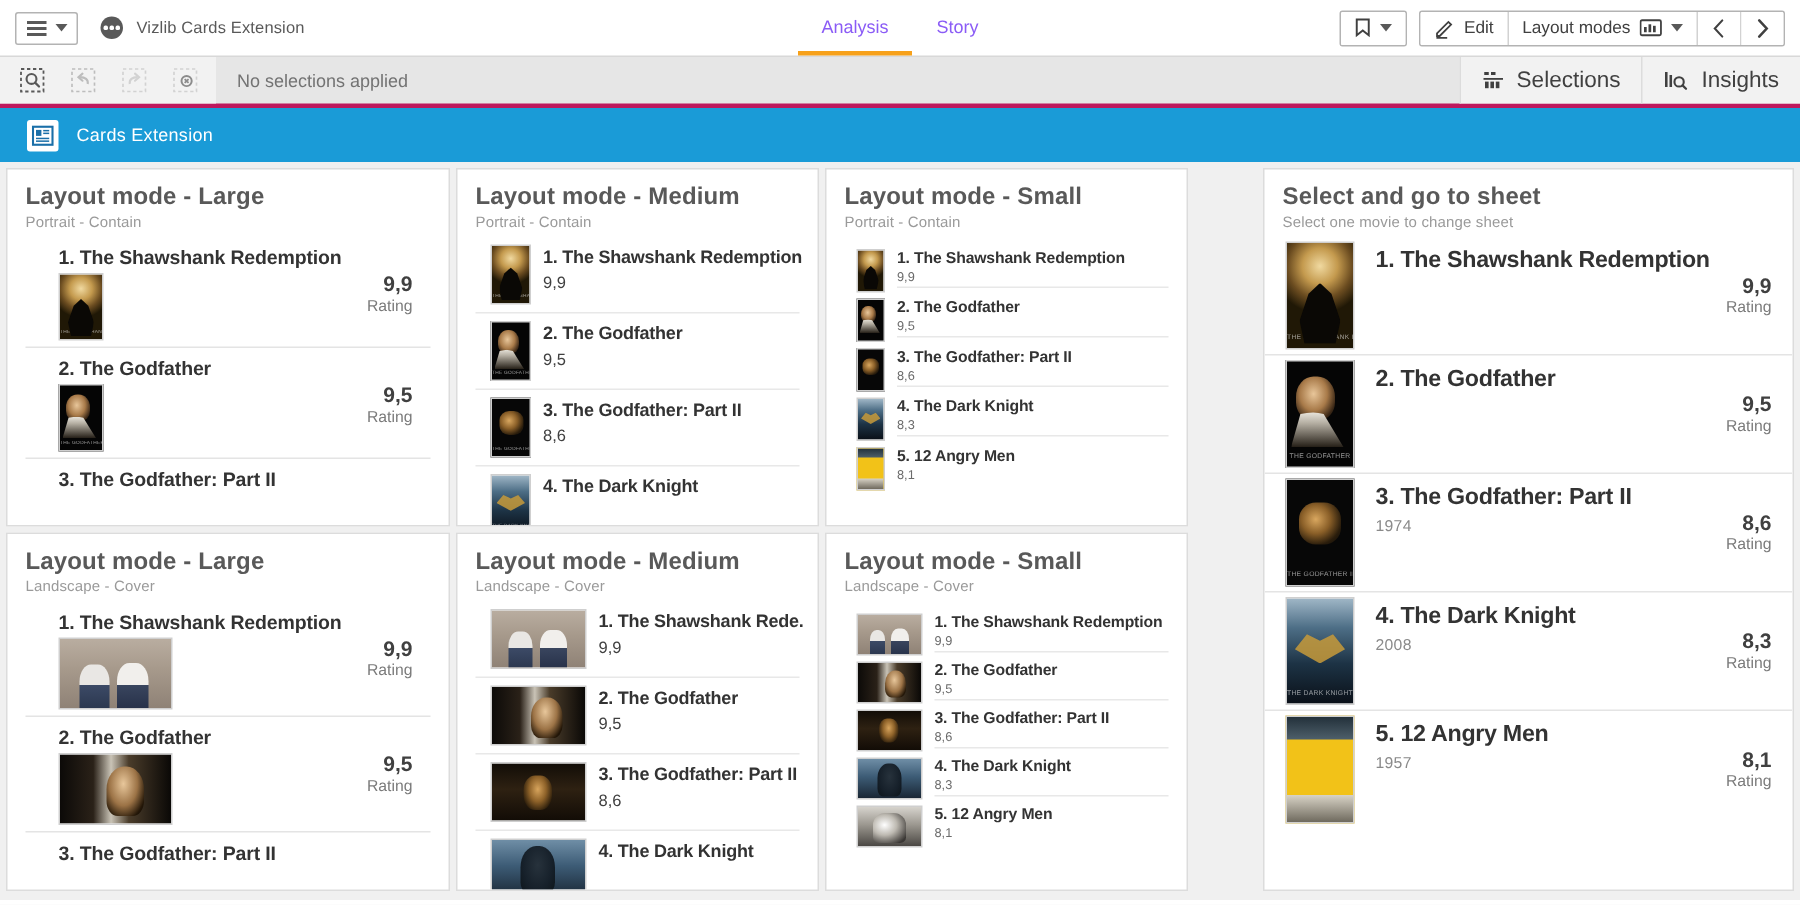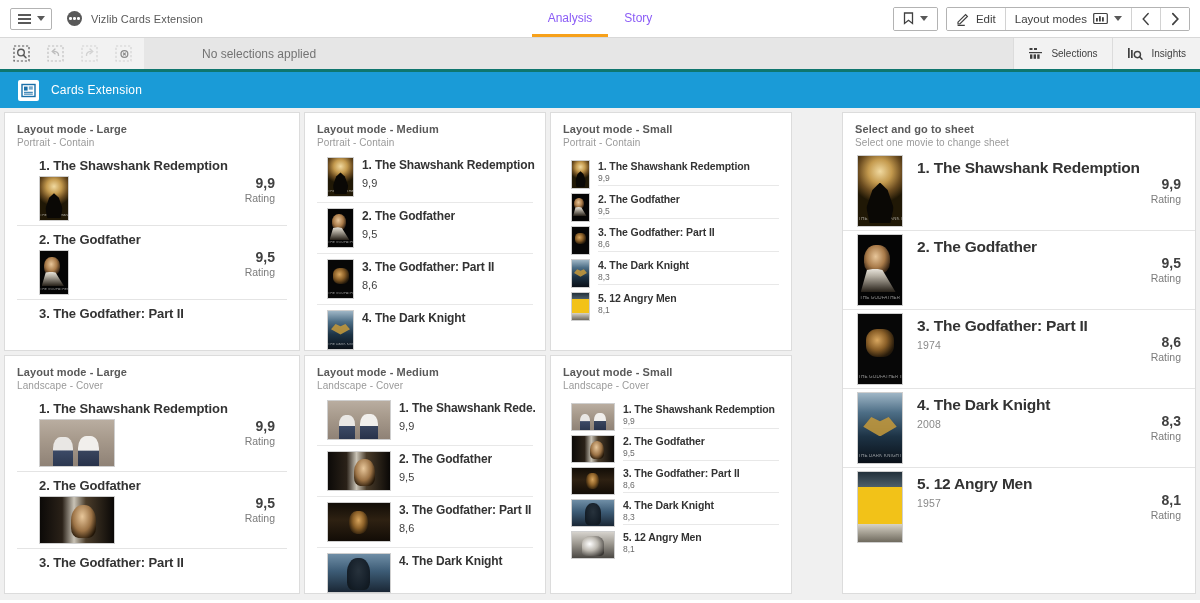--- a/index.html
+++ b/index.html
@@ -81,38 +81,37 @@
     background: #fff; white-space: nowrap;
   }
   .btn-group > .gbtn:last-child { border-right: none; }
   .ico { display: inline-block; line-height: 0; }
   .ico svg { display: block; }
 
   
   .selbar {
     height: 34px; background: #e6e6e6;
     display: flex; align-items: stretch;
-    border-bottom: 3px solid #0f766e;
+    border-bottom: 3px solid #be185d;
     position: relative;
-    gap: 44px;
   }
   .sel-tools { display: flex; align-items: center; background:#f2f2f2; padding: 0 4px; }
   .sel-tool {
     width: 34px; height: 100%;
     display: flex; align-items: center; justify-content: center;
     cursor: pointer;
   }
   .sel-text {
     display: flex; align-items: center;
     font-size: 12px; color: #737373; padding-left: 14px; flex: 1;
   }
   .sel-right { display: flex; align-items: stretch; margin-left: auto; }
   .sel-rbtn {
     display: flex; align-items: center; gap: 8px;
-    padding: 0 14px; font-size: 10px; color: #404040;
+    padding: 0 14px; font-size: 15px; color: #404040;
     background: #f2f2f2; border-left: 1px solid #dcdcdc;
     cursor: pointer;
   }
 
   
   .sheetbar {
     height: 36px; background: #1a9bd7;
     display: flex; align-items: center; padding-left: 18px; gap: 12px;
   }
   .sheet-icon {
@@ -141,21 +140,21 @@
     overflow: hidden; position: relative;
     display: flex; flex-direction: column;
     box-shadow: 0 0 0 0 rgba(0,0,0,0);
   }
   .card.large { flex: 0 0 296px; }
   .card.medium { flex: 0 0 242px; }
   .card.small { flex: 0 0 242px; }
   .card.wide { flex: 1; }
 
   .card-head { padding: 10px 12px 4px 12px; }
-  .card-title { font-size: 11px; color: #595959; font-weight: bold; letter-spacing: .1px; }
+  .card-title { font-size: 16px; color: #595959; font-weight: bold; letter-spacing: .1px; }
   .card-sub { font-size: 10px; color: #9a9a9a; margin-top: 2px; letter-spacing: .1px; }
   .card-body { flex: 1; overflow: hidden; padding: 0 12px; }
 
   
   .l-item { padding: 6px 0 4px 0; border-bottom: 1px solid #e4e4e4; position: relative; }
   .l-item:last-child { border-bottom: none; }
   .l-title { font-size: 13px; font-weight: bold; color: #333; margin: 0 0 3px 22px; letter-spacing: -.1px; }
   .l-row { display: flex; align-items: flex-start; margin-left: 22px; }
   .l-thumb-p { width: 30px; height: 45px; flex: 0 0 30px; }
   .l-thumb-l { width: 76px; height: 48px; flex: 0 0 76px; }

